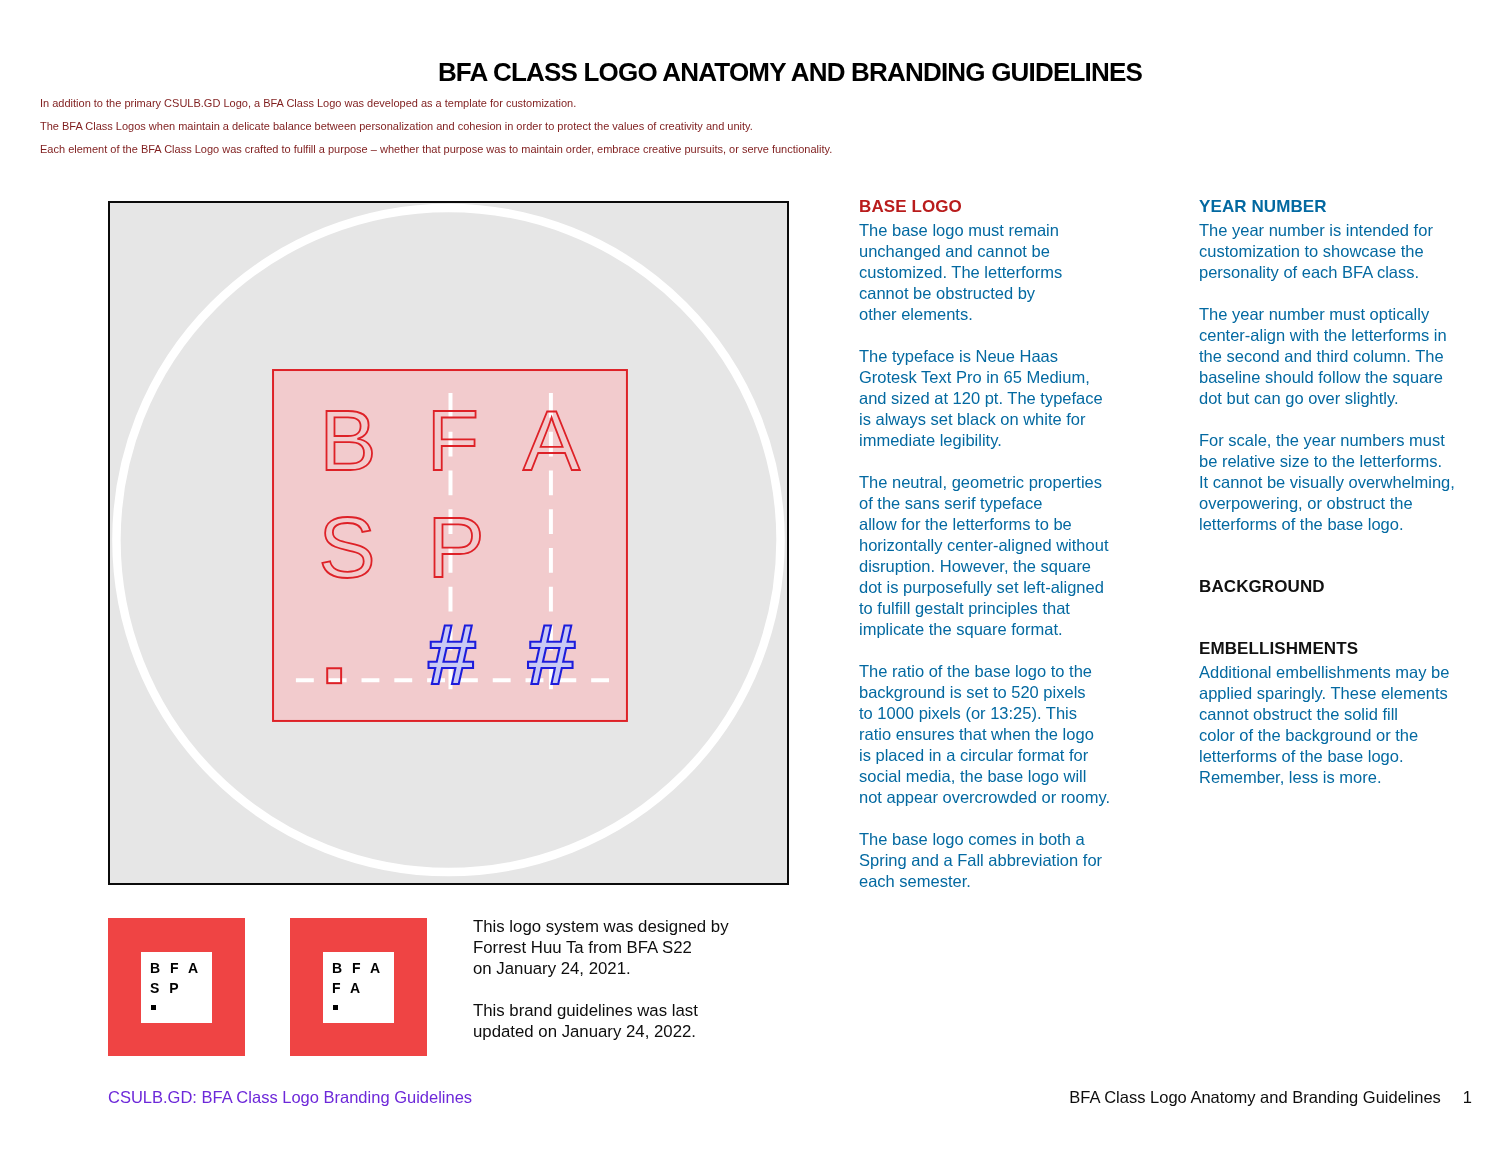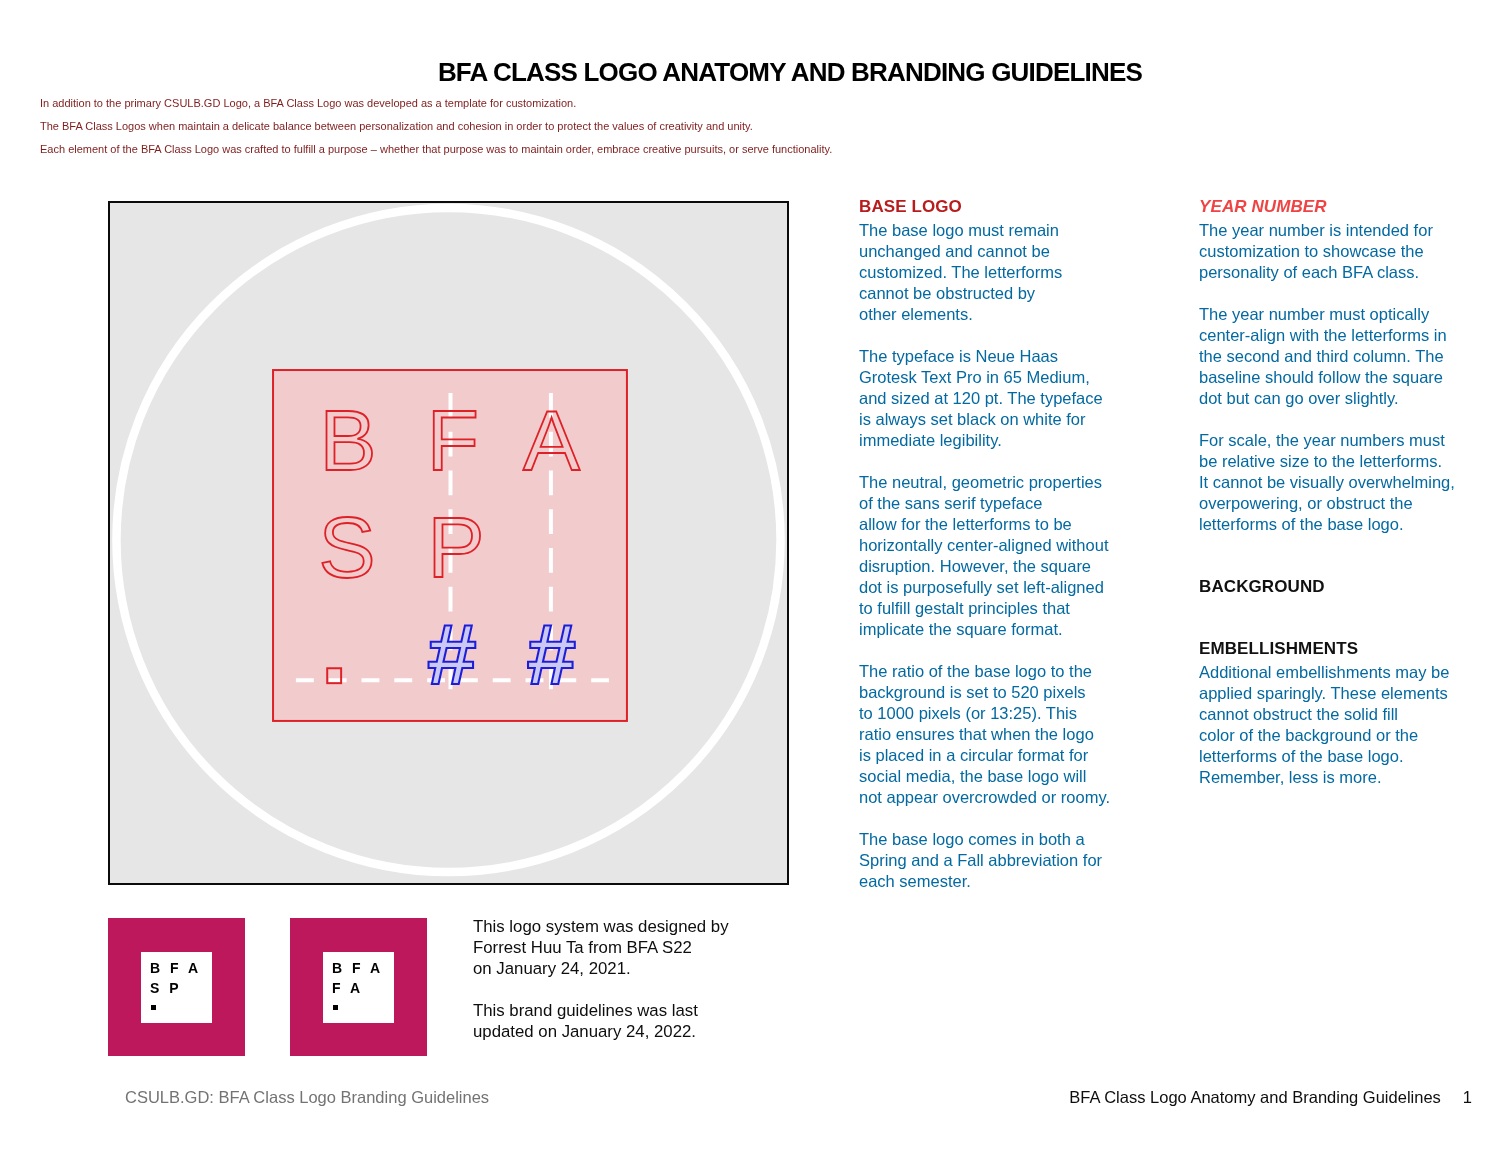--- a/index.html
+++ b/index.html
@@ -16,42 +16,42 @@
     font-size:11px;line-height:23px;color:#7f1d1d;
   }
   .panel{
     position:absolute;left:68px;top:201px;width:681px;height:684px;
     background:#e6e6e6;border:2px solid #0b0b0b;box-sizing:border-box;
   }
   .panel svg{display:block;width:677px;height:680px;}
   .col{position:absolute;width:290px;}
   .col h3{font-size:17px;font-weight:700;margin:0 0 3px 0;letter-spacing:0.1px;}
   .col h3.red{color:#b91c1c;}
-  .col h3.blue{color:#ef4444;font-style:italic;}
+  .col h3.blue{color:#0369a1;}
   .col .body{font-size:16.5px;line-height:21px;white-space:pre-line;color:#0369a1;}
   .section + .section{margin-top:42px;}
   .mini-logo{
-    position:absolute;width:137px;height:138px;background:#be185d;top:918px;
+    position:absolute;width:137px;height:138px;background:#ef4444;top:918px;
   }
   .mini-logo .inner{
     position:absolute;left:33px;top:34px;width:71px;height:71px;background:#fff;
     box-sizing:border-box;padding:6px 0 0 9px;
   }
   .mini-logo .row{
     font-size:14px;font-weight:700;letter-spacing:3px;line-height:20px;color:#000;
   }
   .mini-logo .sqdot{
     display:block;width:5px;height:5px;background:#000;margin:7px 0 0 1px;
   }
   .credits{
     position:absolute;left:433px;top:916px;width:300px;
     font-size:16.8px;line-height:21px;white-space:pre-line;color:#0e0e0e;
   }
   .footer-left{
-    position:absolute;left:85px;top:1088px;font-size:16.5px;color:#737373;
+    position:absolute;left:68px;top:1088px;font-size:16.5px;color:#6d28d9;
   }
   .footer-right{
     position:absolute;right:68px;top:1088px;font-size:16.5px;color:#0e0e0e;
     display:flex;gap:22px;align-items:baseline;
   }
 </style>
 </head>
 <body>
 
 <div class="page">

